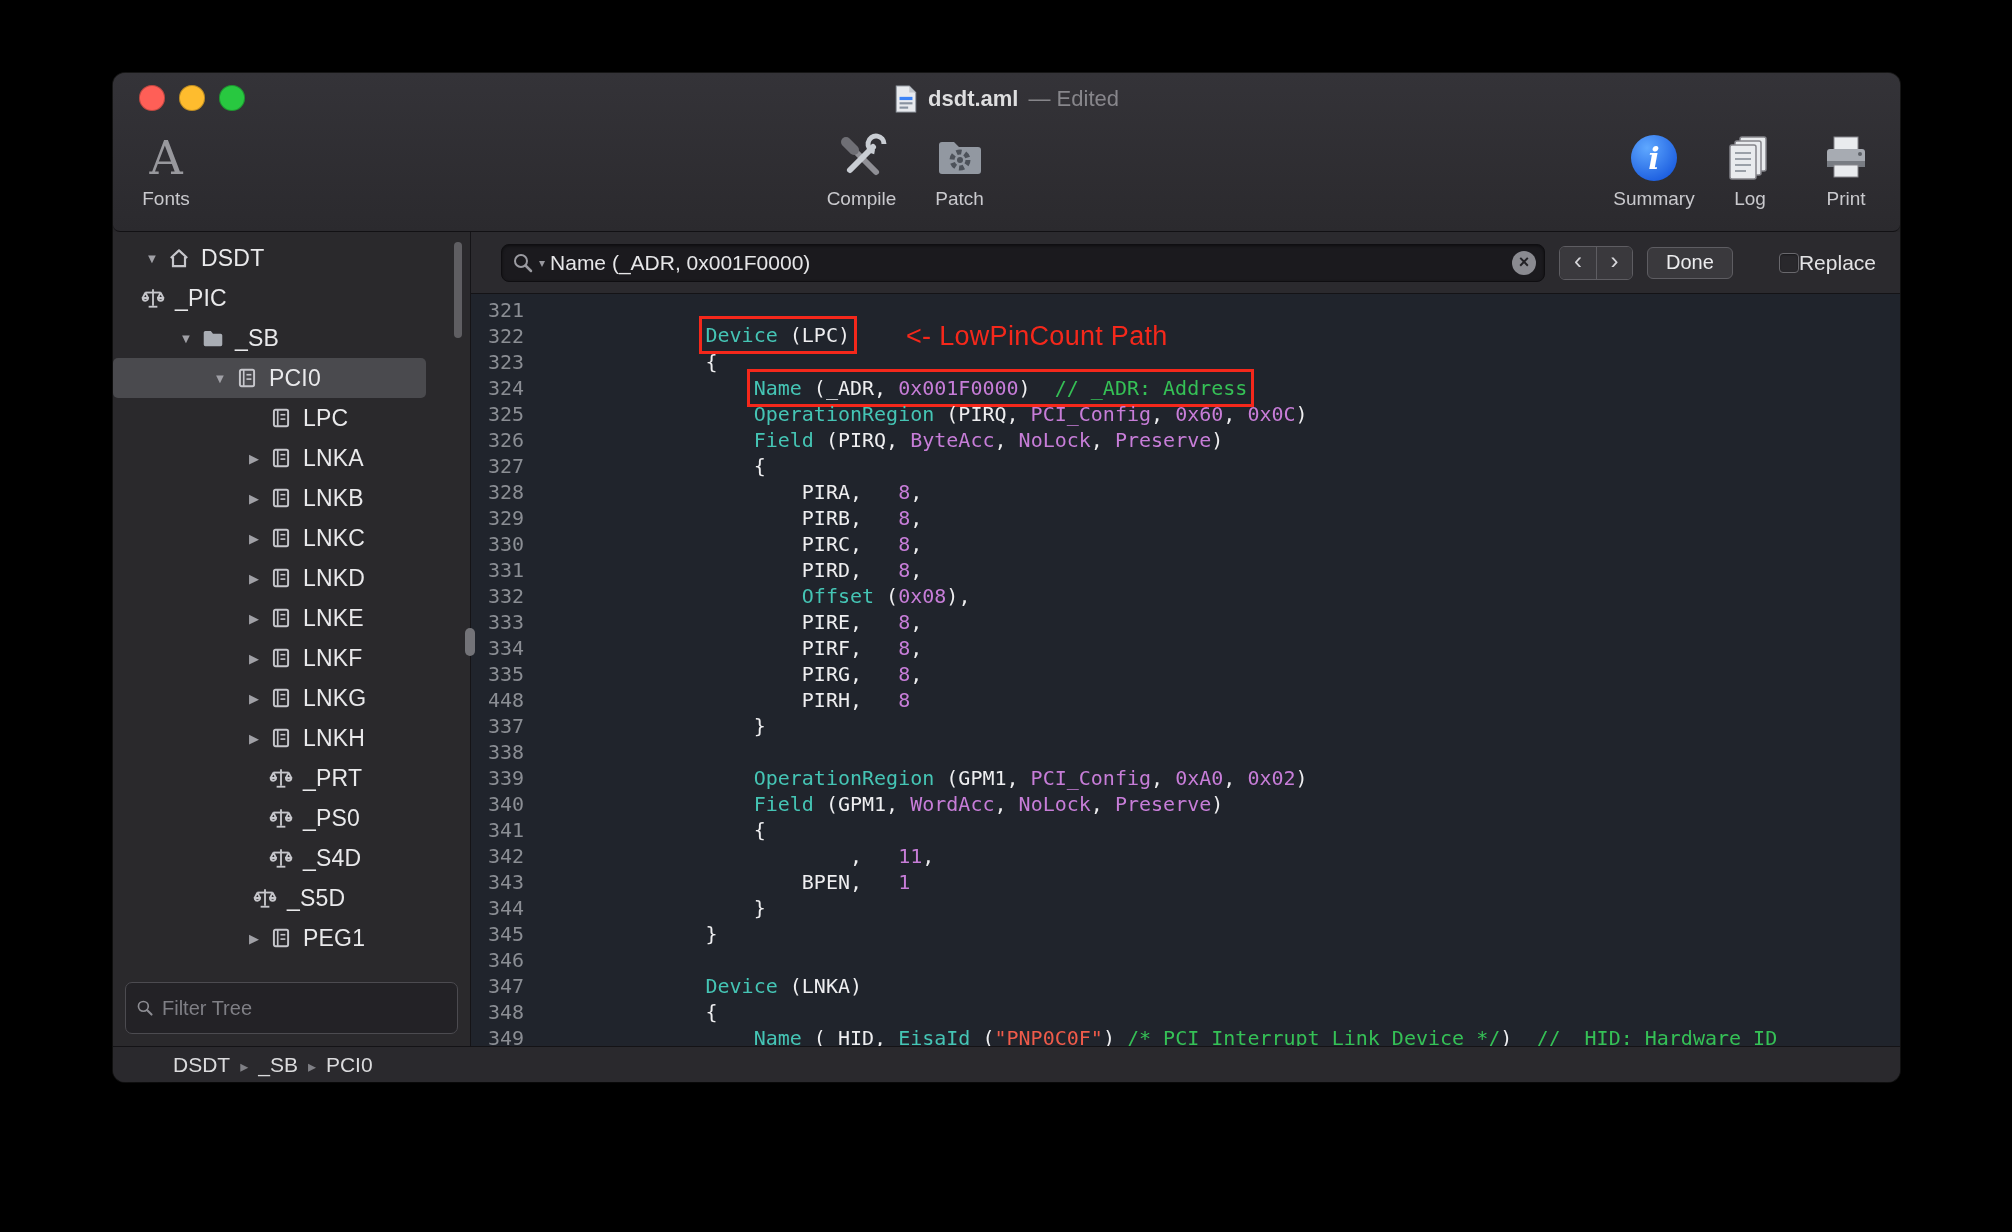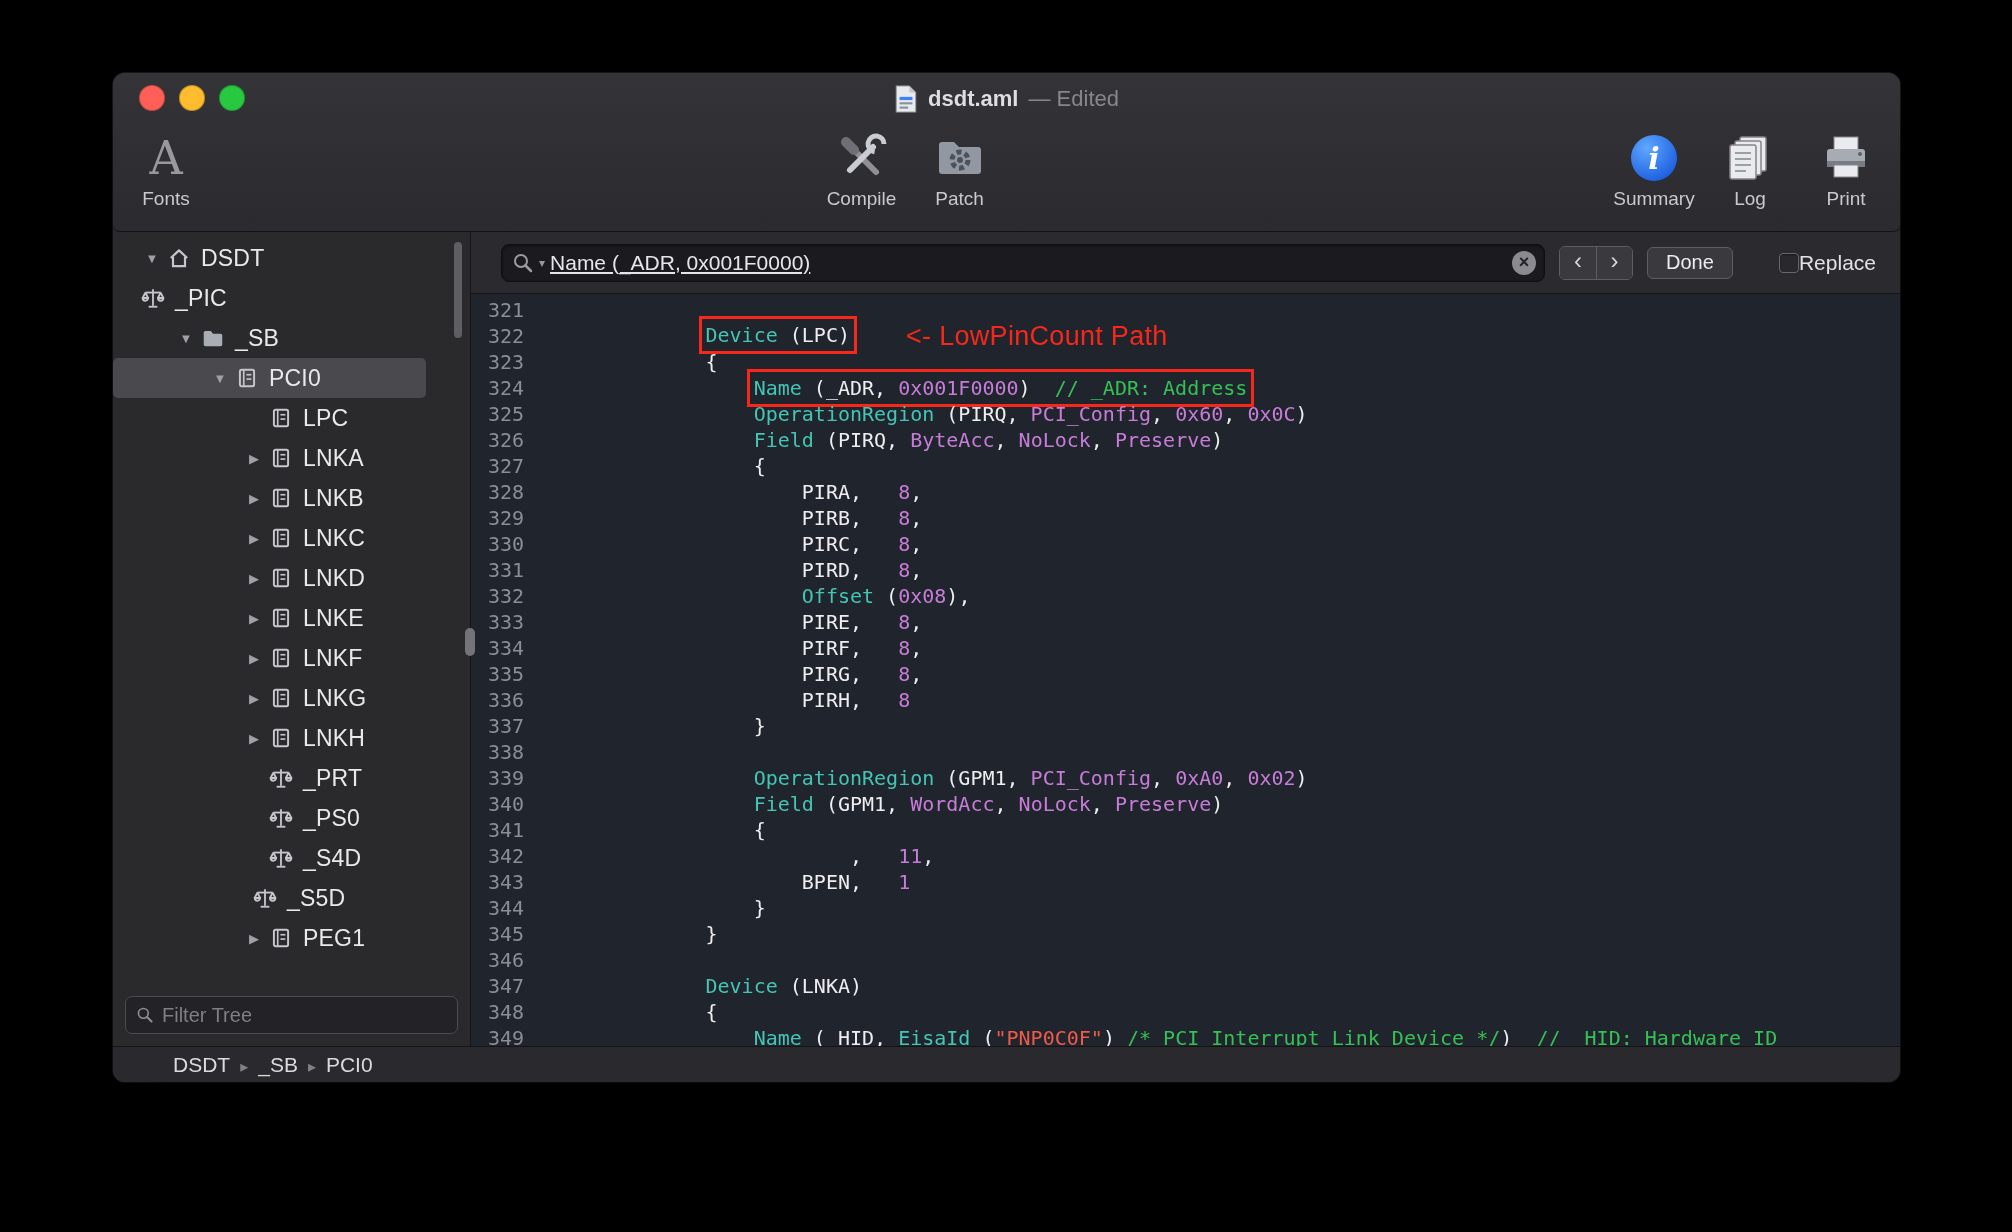--- a/index.html
+++ b/index.html
@@ -37,34 +37,34 @@
   .sidebar { width:358px; background:#2a292c; border-right:1px solid #151417;
              position:relative; display:flex; flex-direction:column; flex:none; }
   .tree { flex:1; padding-top:6px; overflow:hidden; }
   .tree-row { height:40px; display:flex; align-items:center; margin-right:44px; border-radius:5px; }
   .tree-row.selected { background:#4a4a4e; }
   .disclosure { width:26px; font-size:13px; color:#a0a0a6; text-align:center; flex:none; }
   .tree-icon { width:28px; height:24px; display:flex; align-items:center; justify-content:center; flex:none; }
   .tree-label { margin-left:8px; font-size:23px; color:#e9e9eb; letter-spacing:.2px; white-space:nowrap; }
   .sidebar-scrollbar { position:absolute; right:8px; top:10px; width:8px; height:96px;
                        border-radius:4px; background:#8a8a90; opacity:.55; }
-  .filter-box { margin:8px 12px 12px 12px; height:38px; border:1px solid #4c4b50; background:#232226;
+  .filter-box { margin:8px 12px 12px 12px; height:52px; border:1px solid #4c4b50; background:#232226;
                 border-radius:7px; display:flex; align-items:center; padding:0 10px; gap:8px; flex:none; }
   .filter-placeholder { color:#7f7f85; font-size:20px; }
   .splitter-grip { position:absolute; left:352px; top:396px; width:10px; height:28px;
                    border-radius:5px; background:#737378; z-index:5; }
   .main { flex:1; display:flex; flex-direction:column; min-width:0; }
   
   .findbar { height:62px; background:#2b2a2e; border-bottom:1px solid #141316; flex:none;
              display:flex; align-items:center; padding:0 24px 0 30px; gap:14px; }
   .search-field { flex:1; height:38px; background:#1b1a1e; border:1px solid #0f0e11; border-radius:8px;
                   display:flex; align-items:center; padding:0 8px 0 10px; gap:5px;
                   box-shadow:inset 0 1px 3px rgba(0,0,0,.5); }
   .chevron-down { color:#98989e; font-size:12px; }
-  .search-text { color:#e6e6e8; font-size:21px; flex:1; white-space:nowrap; overflow:hidden;text-decoration:underline; }
+  .search-text { color:#e6e6e8; font-size:21px; flex:1; white-space:nowrap; overflow:hidden; }
   .clear-btn { width:24px; height:24px; border-radius:50%; background:#8a8a90; color:#232226;
                font-size:18px; line-height:23px; text-align:center; font-weight:700; flex:none; }
   .nav-group { display:flex; border:1px solid #5e5d62; border-radius:6px; overflow:hidden; flex:none; }
   .nav-btn { width:36px; height:32px; background:#3a393d; color:#d6d6da; font-size:24px;
              display:flex; align-items:center; justify-content:center; border:none; font-family:inherit; padding-bottom:3px; }
   .nav-btn + .nav-btn { border-left:1px solid #5e5d62; }
   .done-btn { min-width:86px; height:32px; background:#3a393d; border:1px solid #5e5d62; border-radius:6px;
               color:#ececee; font-size:20px; font-family:inherit; flex:none; }
   .replace { display:flex; align-items:center; flex:none;margin-left:32px; }
   .checkbox { width:20px; height:20px; border-radius:4px; border:1px solid #69686d; background:#29282c;
@@ -507,21 +507,21 @@
             </div>
             <div class="code-line">
               <span class="line-num">334</span>
               <span class="code-text"><span class="tok-p">                    PIRF,   </span><span class="tok-n">8</span><span class="tok-p">,</span></span>
             </div>
             <div class="code-line">
               <span class="line-num">335</span>
               <span class="code-text"><span class="tok-p">                    PIRG,   </span><span class="tok-n">8</span><span class="tok-p">,</span></span>
             </div>
             <div class="code-line">
-              <span class="line-num">336</span>
+              <span class="line-num">448</span>
               <span class="code-text"><span class="tok-p">                    PIRH,   </span><span class="tok-n">8</span></span>
             </div>
             <div class="code-line">
               <span class="line-num">337</span>
               <span class="code-text"><span class="tok-p">                }</span></span>
             </div>
             <div class="code-line">
               <span class="line-num">338</span>
               <span class="code-text"></span>
             </div>

